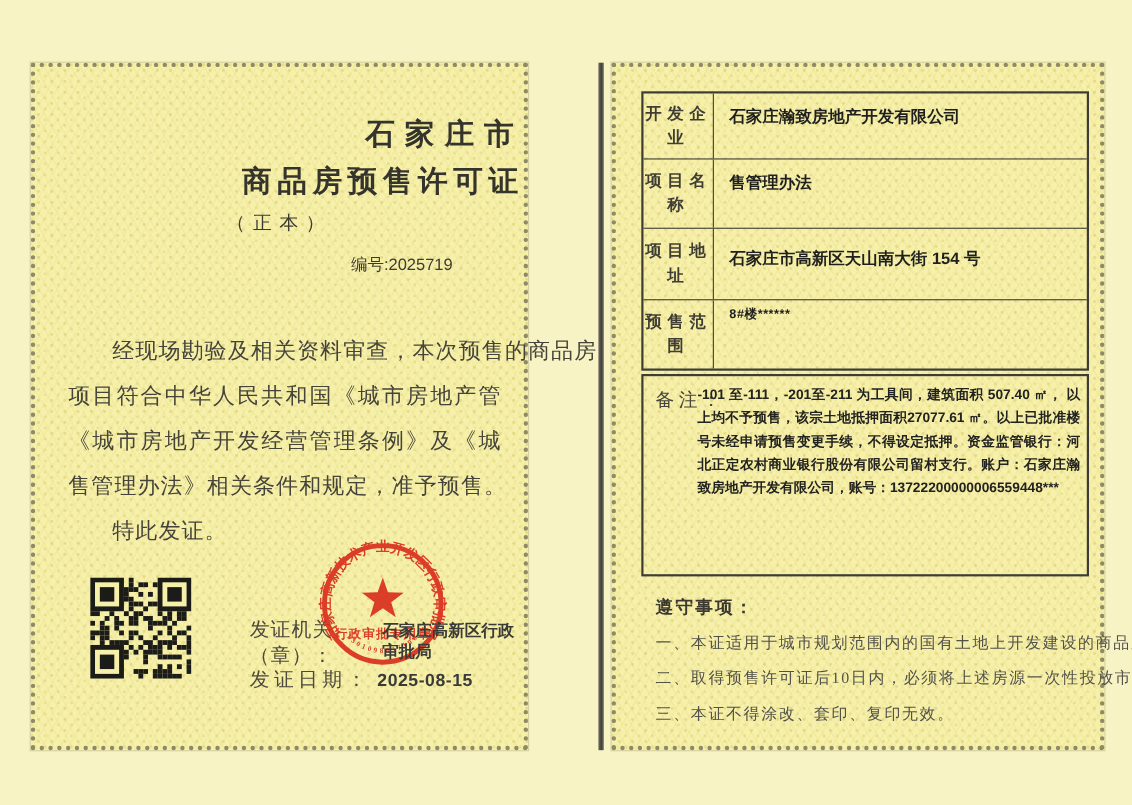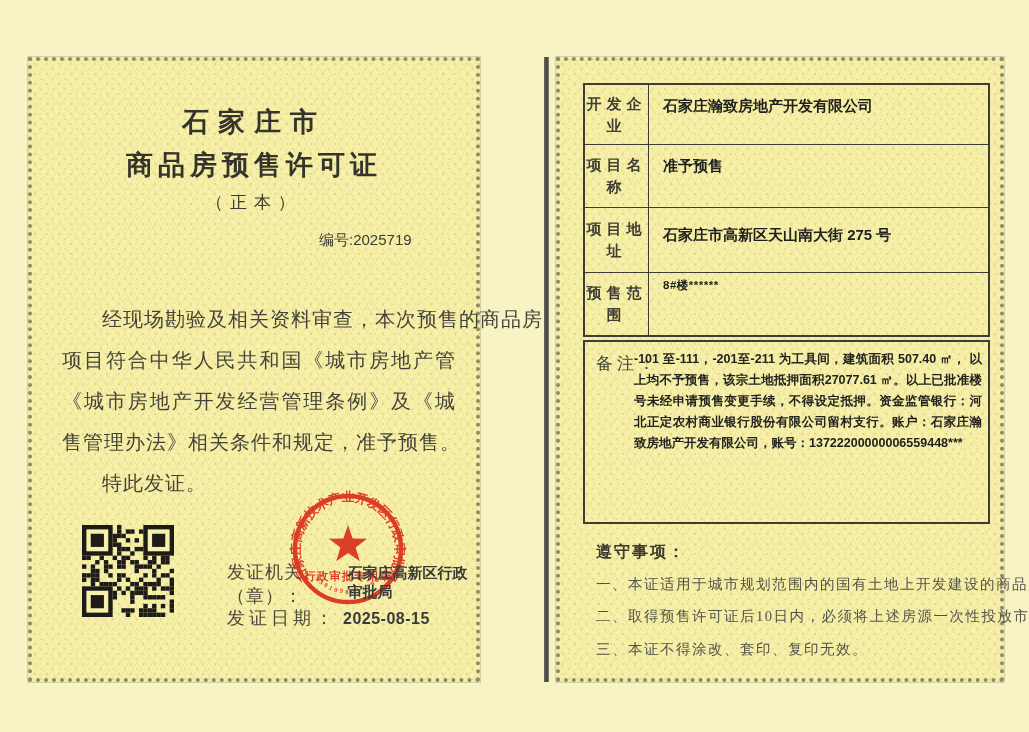--- a/index.html
+++ b/index.html
@@ -19,21 +19,21 @@
       repeating-linear-gradient(-60deg, rgba(216,203,100,.14) 0 1.5px, transparent 1.5px 7px);
     background-size:12px 10px,12px 10px,auto,auto;
     box-shadow:0 0 0 1px rgba(150,143,105,.35);
   }
   .page-left{left:28px;width:452px;}
   .page-right{left:556px;width:448px;}
   .spine{position:absolute;left:544px;top:57px;width:5px;height:625px;
     background:linear-gradient(90deg,#6b6a60,#3f3f3a 60%,#8a8878);}
 
   
-  .cert-title{position:absolute;left:0;width:100%;text-align:center;
+  .cert-title{position:absolute;left:0;width:100%;text-align:right;
     font-weight:bold;color:#35342c;}
   .t1{top:43px;font-size:27px;letter-spacing:9px;}
   .t2{top:86px;font-size:27px;letter-spacing:5px;}
   .copy-type{position:absolute;top:130px;left:0;width:100%;text-align:center;
     font-size:17px;letter-spacing:7px;color:#3c3b33;}
   .serial{position:absolute;top:170px;left:287px;font-size:15px;color:#3c3b33;
     font-family:"Liberation Sans", sans-serif;}
   .body-text{position:absolute;left:30px;top:238px;width:394px;
     font-size:20px;color:#46443a;letter-spacing:1px;}
   .body-text .line{height:41px;line-height:41px;white-space:nowrap;}
@@ -273,25 +273,25 @@
 <div class="spine"></div>
 
 <div class="page page-right">
   <div class="info-table">
     <div class="info-row r1">
       <div class="cell-label">开发企业</div>
       <div class="cell-value">石家庄瀚致房地产开发有限公司</div>
     </div>
     <div class="info-row r2">
       <div class="cell-label">项目名称</div>
-      <div class="cell-value">准予预售</div>
+      <div class="cell-value">售管理办法</div>
     </div>
     <div class="info-row r3">
       <div class="cell-label">项目地址</div>
-      <div class="cell-value">石家庄市高新区天山南大街 275 号</div>
+      <div class="cell-value">石家庄市高新区天山南大街 154 号</div>
     </div>
     <div class="info-row r4">
       <div class="cell-label">预售范围</div>
       <div class="cell-value">8#楼******</div>
     </div>
   </div>
 
   <div class="remark-box">
     <div class="remark-label">备注：</div>
     <div class="remark-text">-101 至-111，-201至-211 为工具间，建筑面积 507.40 ㎡， 以上均不予预售，该宗土地抵押面积27077.61 ㎡。以上已批准楼号未经申请预售变更手续，不得设定抵押。资金监管银行：河北正定农村商业银行股份有限公司留村支行。账户：石家庄瀚致房地产开发有限公司，账号：13722200000006559448***</div>

